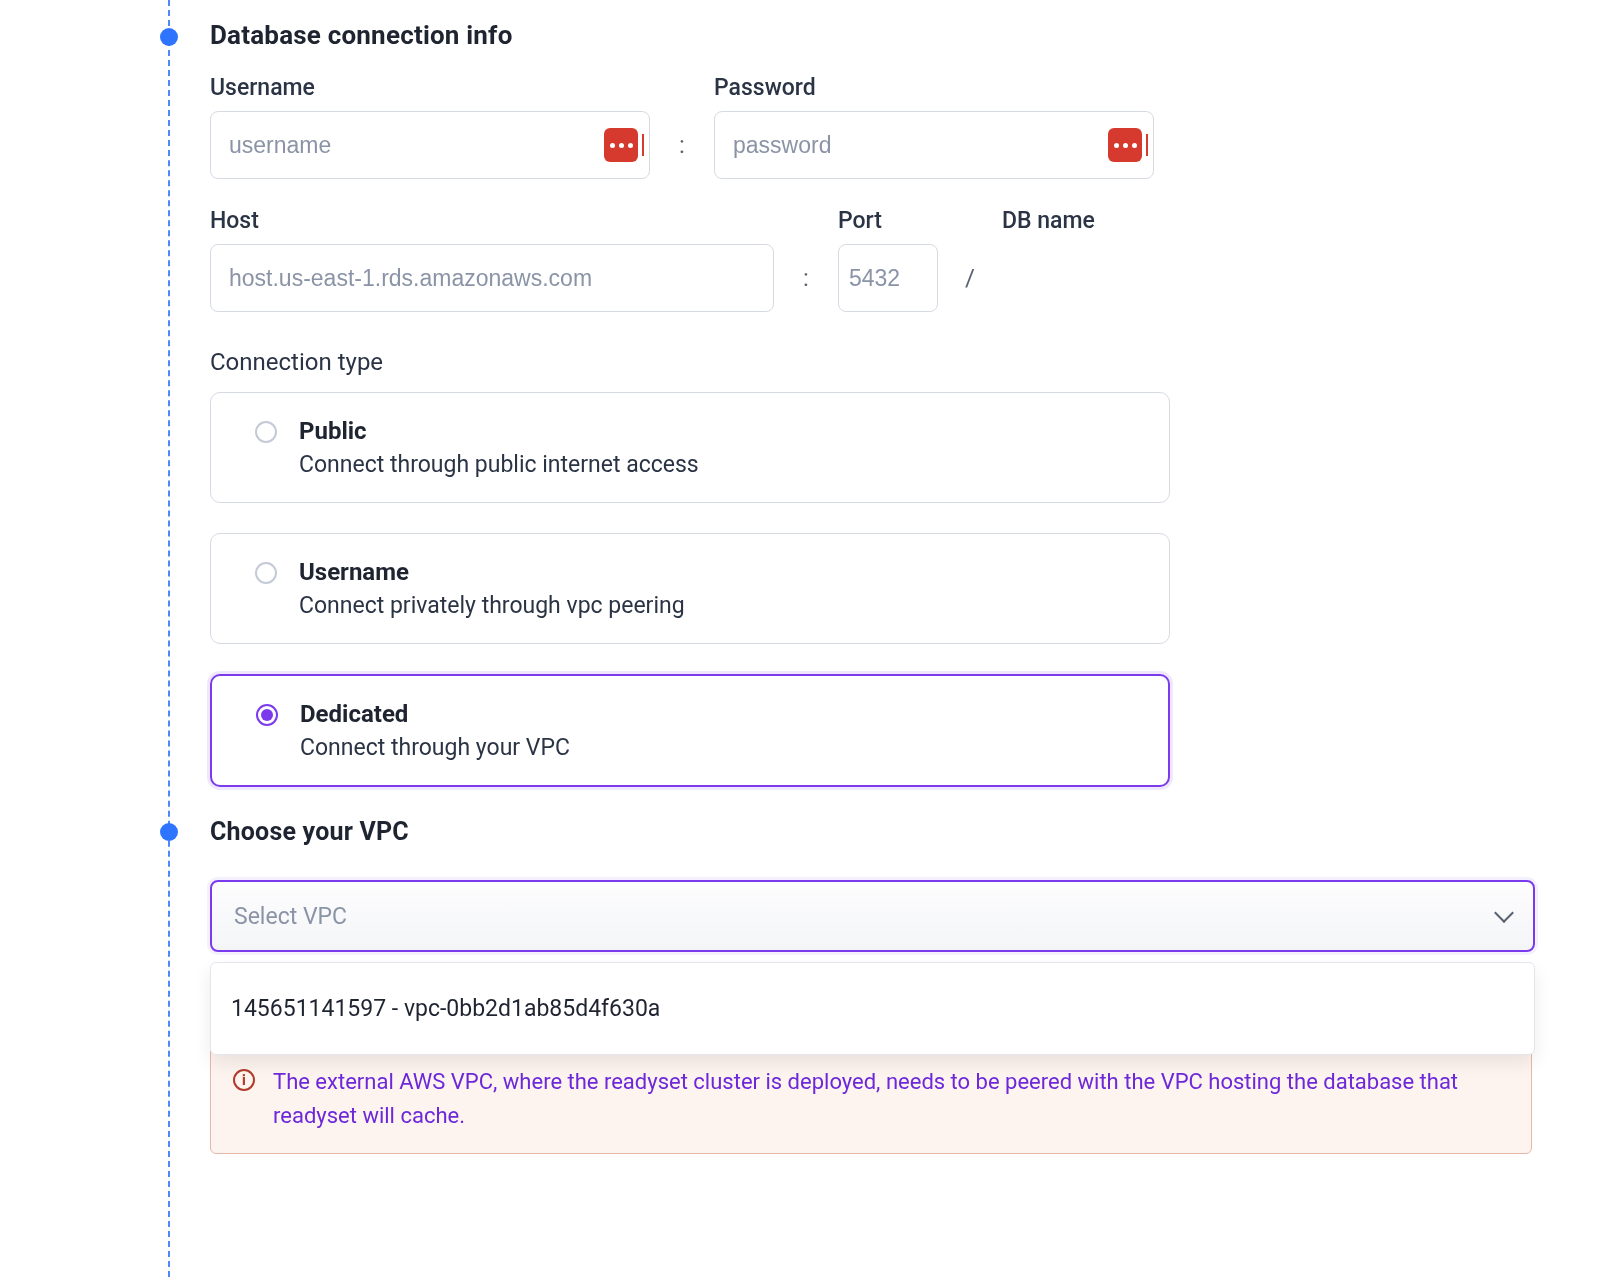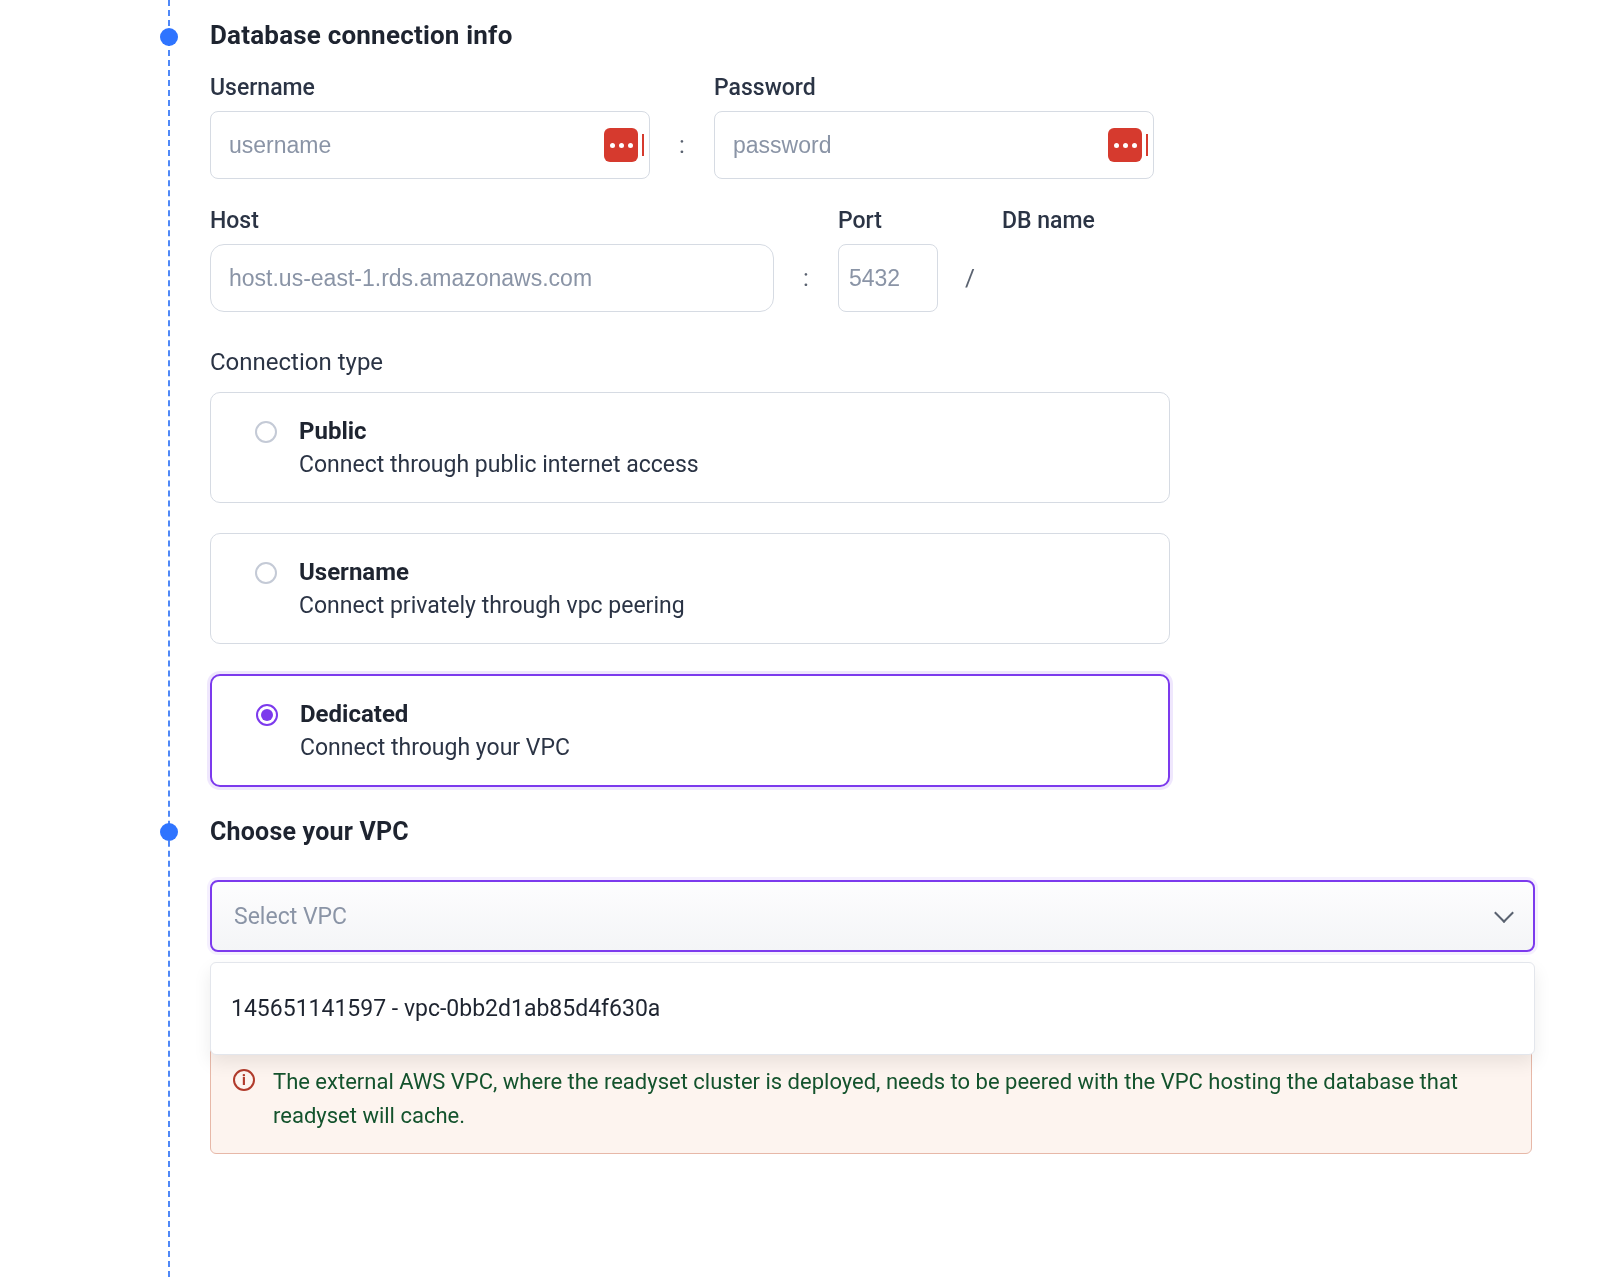--- a/index.html
+++ b/index.html
@@ -220,21 +220,21 @@
     border-radius: 50%;
     color: #b13b2c;
     font-size: 14px;
     font-weight: 800;
     display: flex; align-items: center; justify-content: center;
     margin-top: 4px;
     flex-shrink: 0;
   }
   .alert .msg {
     font-size: 22px;
-    color: #14532d;
+    color: #6d28d9;
     line-height: 1.55;
   }
 
   .step-vpc .section-title { margin-bottom: 34px; }
 
 </style>
 </head>
 <body>
 
 <div class="page">
@@ -272,21 +272,21 @@
               <span class="pw-dot"></span>
               <span class="pw-dot"></span>
           </div>
         </div>
       </div>
     </div>
 
     <div class="row" style="margin-top:28px">
       <div class="field w-host">
         <div class="field-label">Host</div>
-        <input class="text-input" style="width: 100%; border-radius: 14px;" type="text" placeholder="host.us-east-1.rds.amazonaws.com">
+        <input class="text-input" style="width: 100%;" type="text" placeholder="host.us-east-1.rds.amazonaws.com">
       </div>
 
       <div class="field">
         <div class="field-label" style="visibility:hidden">.</div>
         <div class="sep">:</div>
       </div>
 
       <div class="field w-port">
         <div class="field-label">Port</div>
         <input class="text-input" style="width: 100%;" type="text" placeholder="5432">

